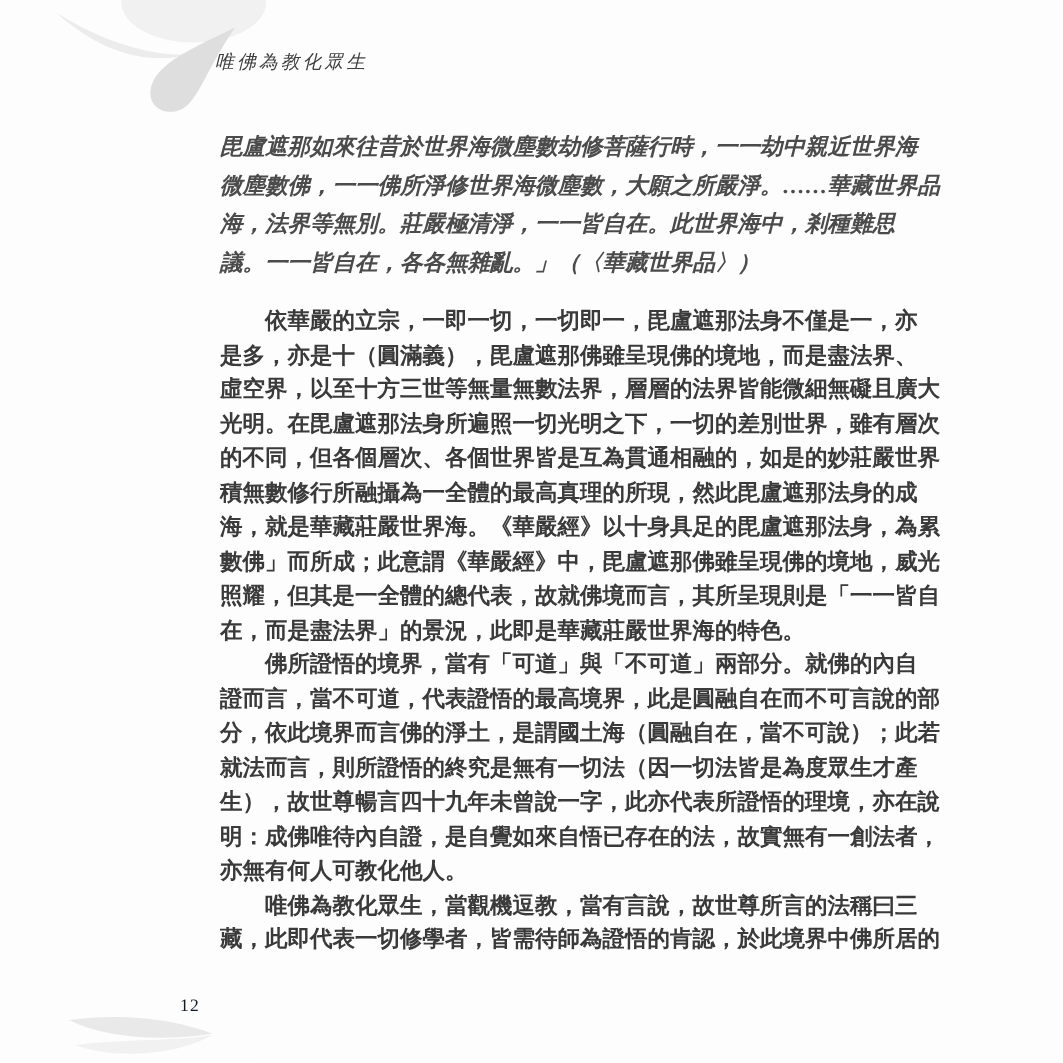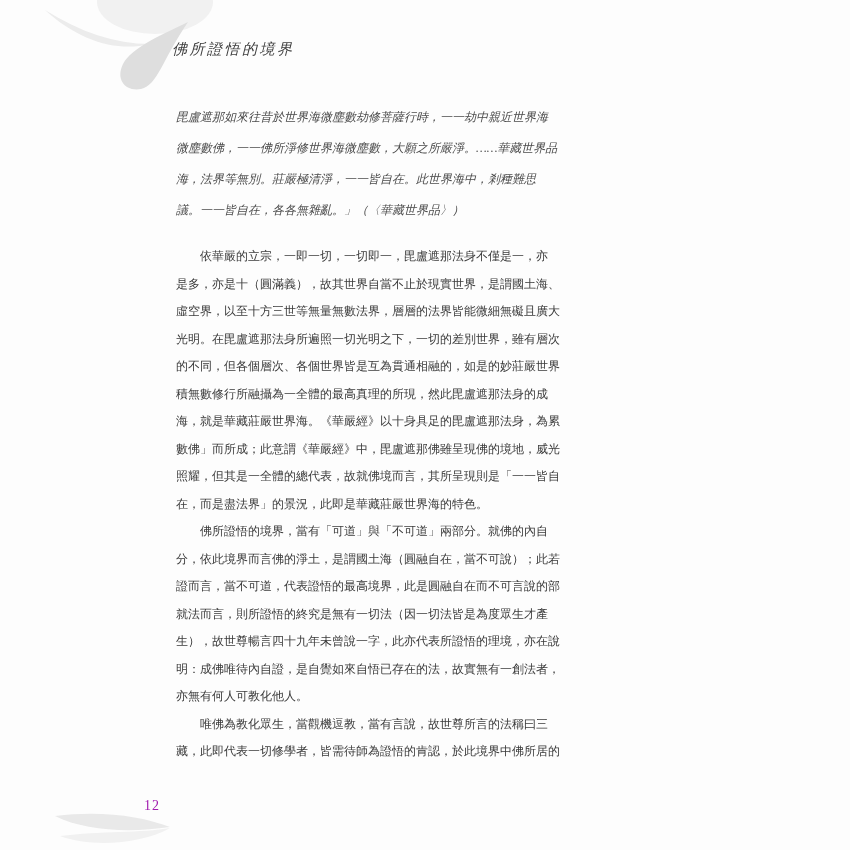--- a/index.html
+++ b/index.html
@@ -38,22 +38,23 @@
     color: #3f3f3f;
     font-style: italic;
     white-space: nowrap;
   }
   .text-block {
     position: absolute;
     left: 176px;
     top: 102px;
     width: 514px;
     color: #3a3a3a;
-    font-size: 12px;
+    font-size: 18px;
     text-align: justify;
+    font-weight: bold;
   }
   .quote-block {
     color: #4b4b4b;
     font-style: italic;
     margin-bottom: 17px;
   }
   .quote-block .line {
     line-height: 31px;
     height: 31px;
     white-space: nowrap;
@@ -64,61 +65,61 @@
     white-space: nowrap;
   }
   .line.indent {
     text-indent: 2em;
   }
   .page-number {
     position: absolute;
     left: 144px;
     top: 798px;
     font-size: 14px;
-    color: #a21caf;
+    color: #0f172a;
     letter-spacing: 1px;
   }
 </style>
 </head>
 <body>
 
 <div class="sheet">
 
   <svg class="deco-top" viewBox="0 0 200 110" xmlns="http://www.w3.org/2000/svg">
     <ellipse cx="135" cy="2" rx="58" ry="32" fill="#f1f1f1"></ellipse>
     <path d="M 25 10 C 60 32, 95 44, 130 44 C 98 52, 60 42, 25 10 Z" fill="#ececec"></path>
     <path d="M 168 22 C 135 38, 112 48, 103 64 C 95 80, 106 92, 121 89 C 138 85, 142 60, 168 22 Z" fill="#dedede"></path>
   </svg>
 
-  <div class="running-head">佛所證悟的境界</div>
+  <div class="running-head">唯佛為教化眾生</div>
 
   <div class="text-block">
     <div class="quote-block">
         <div class="line">毘盧遮那如來往昔於世界海微塵數劫修菩薩行時，一一劫中親近世界海</div>
         <div class="line">微塵數佛，一一佛所淨修世界海微塵數，大願之所嚴淨。……華藏世界品</div>
         <div class="line">海，法界等無別。莊嚴極清淨，一一皆自在。此世界海中，剎種難思</div>
         <div class="line">議。一一皆自在，各各無雜亂。」（〈華藏世界品〉）</div>
       </div>
     <div id="paragraphs">
         <div class="para">
           <div class="line indent">依華嚴的立宗，一即一切，一切即一，毘盧遮那法身不僅是一，亦</div>
-          <div class="line">是多，亦是十（圓滿義），故其世界自當不止於現實世界，是謂國土海、</div>
+          <div class="line">是多，亦是十（圓滿義），毘盧遮那佛雖呈現佛的境地，而是盡法界、</div>
           <div class="line">虛空界，以至十方三世等無量無數法界，層層的法界皆能微細無礙且廣大</div>
           <div class="line">光明。在毘盧遮那法身所遍照一切光明之下，一切的差別世界，雖有層次</div>
           <div class="line">的不同，但各個層次、各個世界皆是互為貫通相融的，如是的妙莊嚴世界</div>
           <div class="line">積無數修行所融攝為一全體的最高真理的所現，然此毘盧遮那法身的成</div>
           <div class="line">海，就是華藏莊嚴世界海。《華嚴經》以十身具足的毘盧遮那法身，為累</div>
           <div class="line">數佛」而所成；此意謂《華嚴經》中，毘盧遮那佛雖呈現佛的境地，威光</div>
           <div class="line">照耀，但其是一全體的總代表，故就佛境而言，其所呈現則是「一一皆自</div>
           <div class="line">在，而是盡法界」的景況，此即是華藏莊嚴世界海的特色。</div>
         </div>
         <div class="para">
           <div class="line indent">佛所證悟的境界，當有「可道」與「不可道」兩部分。就佛的內自</div>
+          <div class="line">證而言，當不可道，代表證悟的最高境界，此是圓融自在而不可言說的部</div>
           <div class="line">分，依此境界而言佛的淨土，是謂國土海（圓融自在，當不可說）；此若</div>
-          <div class="line">證而言，當不可道，代表證悟的最高境界，此是圓融自在而不可言說的部</div>
           <div class="line">就法而言，則所證悟的終究是無有一切法（因一切法皆是為度眾生才產</div>
           <div class="line">生），故世尊暢言四十九年未曾說一字，此亦代表所證悟的理境，亦在說</div>
           <div class="line">明：成佛唯待內自證，是自覺如來自悟已存在的法，故實無有一創法者，</div>
           <div class="line">亦無有何人可教化他人。</div>
         </div>
         <div class="para">
           <div class="line indent">唯佛為教化眾生，當觀機逗教，當有言說，故世尊所言的法稱曰三</div>
           <div class="line">藏，此即代表一切修學者，皆需待師為證悟的肯認，於此境界中佛所居的</div>
         </div>
       </div>

